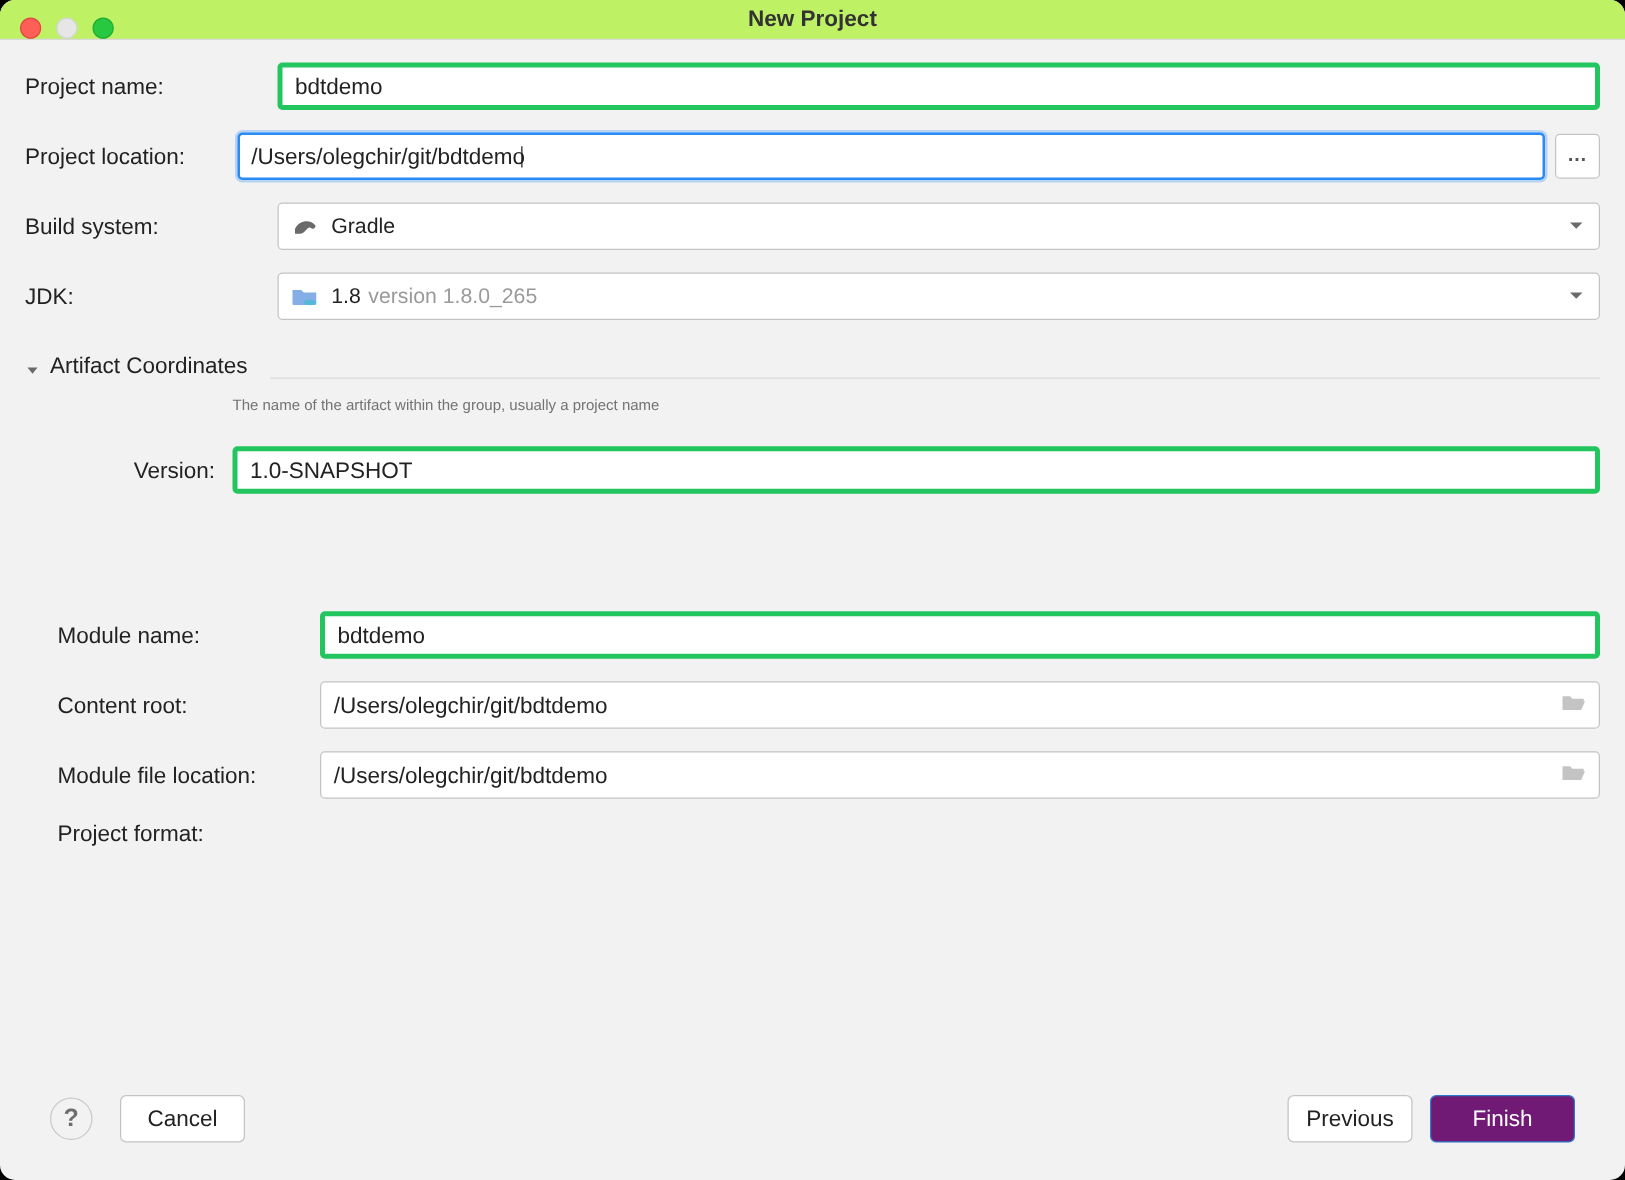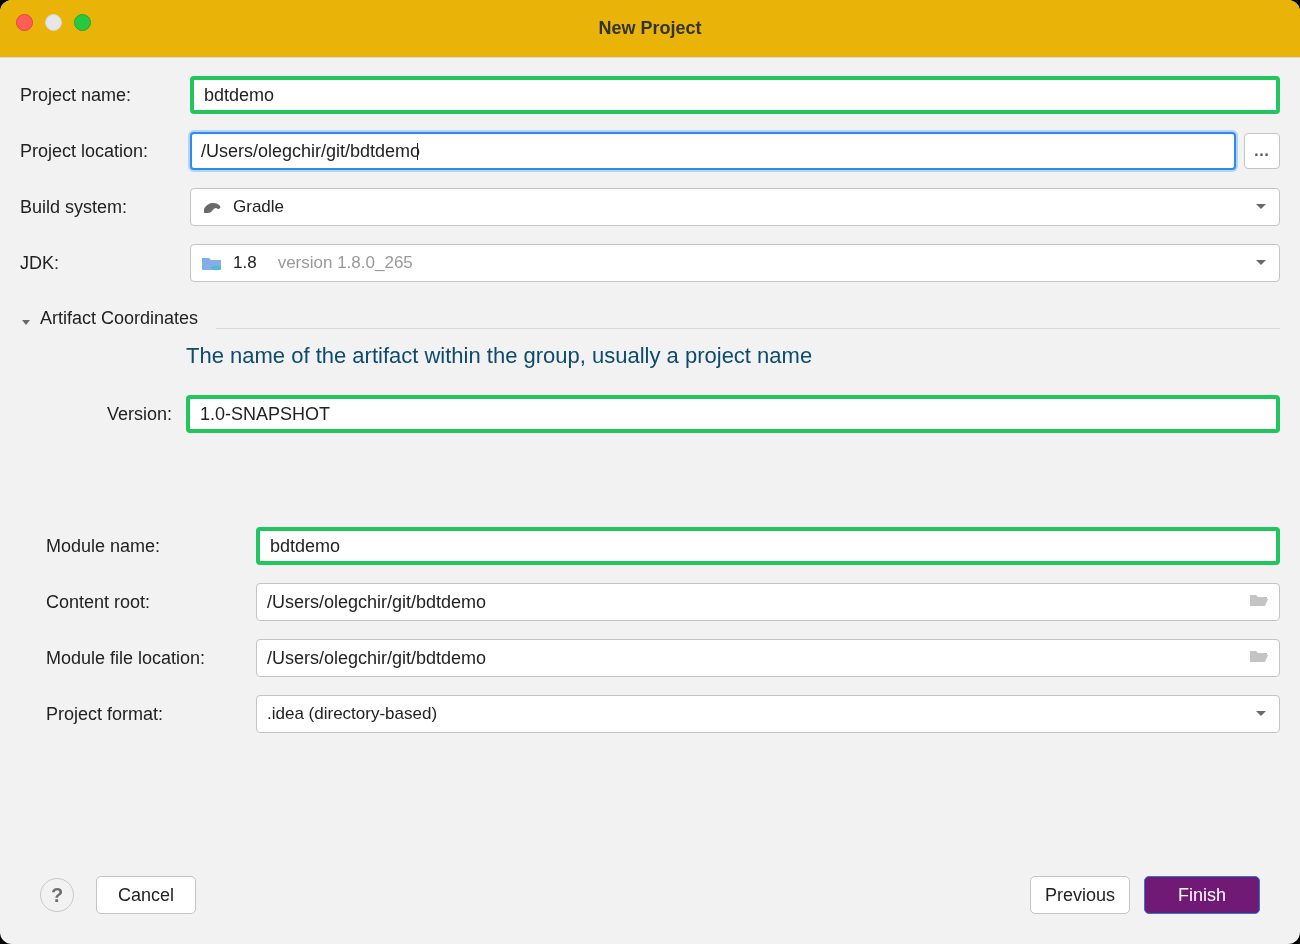--- a/index.html
+++ b/index.html
@@ -14,26 +14,26 @@
     width: 1300px;
     height: 944px;
     background: #f2f2f2;
     border-radius: 12px;
     overflow: hidden;
     display: flex;
     flex-direction: column;
     position: relative;
   }
   .titlebar {
-    height: 58px;
+    height: 32px;
     display: flex;
     align-items: center;
     position: relative;
     border-bottom: 1px solid #d9d9d9;
-    background: #eab308;
+    background: #bef264;
   }
   .traffic-lights {
     position: absolute;
     left: 16px;
     top: 14px;
     display: flex;
     gap: 12px;
     align-items: center;
   }
   .tl-dot { width: 17px; height: 17px; border-radius: 50%; }
@@ -52,21 +52,21 @@
     display: flex;
     flex-direction: column;
   }
   .form-row {
     display: grid;
     grid-template-columns: 170px 1fr 44px;
     align-items: center;
     column-gap: 0;
     margin-bottom: 18px;
   }
-  .form-row.no-extra { grid-template-columns: 170px 1fr; }
+  .form-row.no-extra { grid-template-columns: 170px 1fr; gap: 32px; }
   .label {
     font-size: 18px;
     color: #222;
   }
   .text-input {
     height: 38px;
     border: 4px solid #22c55e;
     border-radius: 4px;
     background: #fff;
     padding: 0 10px;
@@ -105,21 +105,21 @@
     padding: 0 10px;
     position: relative;
     cursor: pointer;
   }
   .combo .chevron {
     position: absolute;
     right: 12px;
   }
   .chevron svg, .expander svg { display: block; }
   .combo .lead-icon { margin-right: 10px; display: inline-flex; align-items: center; }
-  .combo .jdk-version { color: #9a9a9a; margin-left: 21px; text-align: right; }
+  .combo .jdk-version { color: #9a9a9a; margin-left: 6px; text-align: right; }
 
   .section {
     margin-top: 4px;
   }
   .section-header {
     display: flex;
     align-items: flex-end;
     gap: 8px;
     cursor: pointer;
     margin-bottom: 14px;
@@ -138,22 +138,22 @@
 
   .sub-form .form-row2 {
     display: grid;
     grid-template-columns: 140px 1fr;
     align-items: center;
     margin-left: 26px;
     margin-bottom: 10px;
   }
   .hint {
     grid-column: 2;
-    color: #0c4a6e;
-    font-size: 22px;
+    color: #737373;
+    font-size: 12px;
     margin-left: 26px;
     margin-bottom: 26px;
   }
 
   .input-plain {
     height: 38px;
     border: 1px solid #c4c4c4;
     border-radius: 4px;
     background: #fff;
     padding: 0 10px;
@@ -360,28 +360,20 @@
           <span class="trail-icon">
             <svg width="20" height="16" viewBox="0 0 20 16">
                 <path fill="#c4c4c4" d="M1 3h6l2 2h9v2H4L1 14V3zm0 11l3-7h15l-3 7H1z"></path>
               </svg>
           </span>
         </div>
       </div>
 
       <div class="form-row3" style="margin-bottom:10px;">
         <div class="label">Project format:</div>
-        <div class="combo">
-          <span>.idea (directory-based)</span>
-          <span class="chevron">
-            <svg width="12" height="8" viewBox="0 0 12 8">
-                <path fill="#6a6a6a" d="M1 1l5 5 5-5z"></path>
-              </svg>
-          </span>
-        </div>
       </div>
     </div>
 
     <div class="footer">
       <div class="help-btn">
         <span>?</span>
       </div>
       <div class="btn btn-default">Cancel</div>
       <div class="footer-right">
         <div class="btn btn-default">Previous</div>

